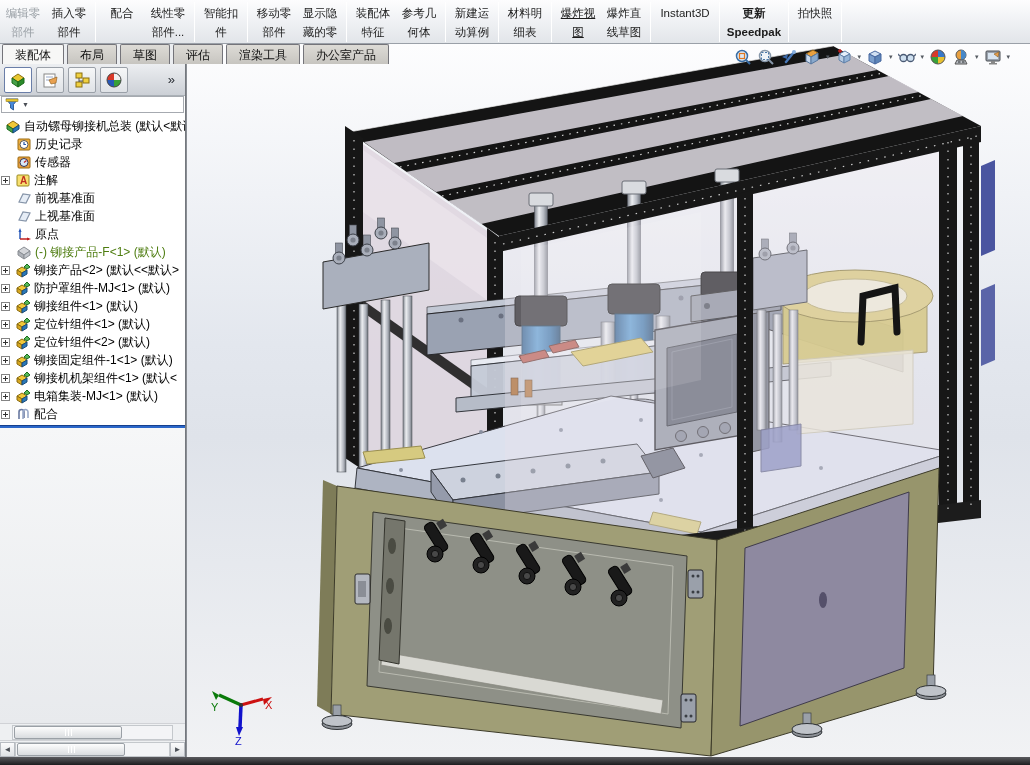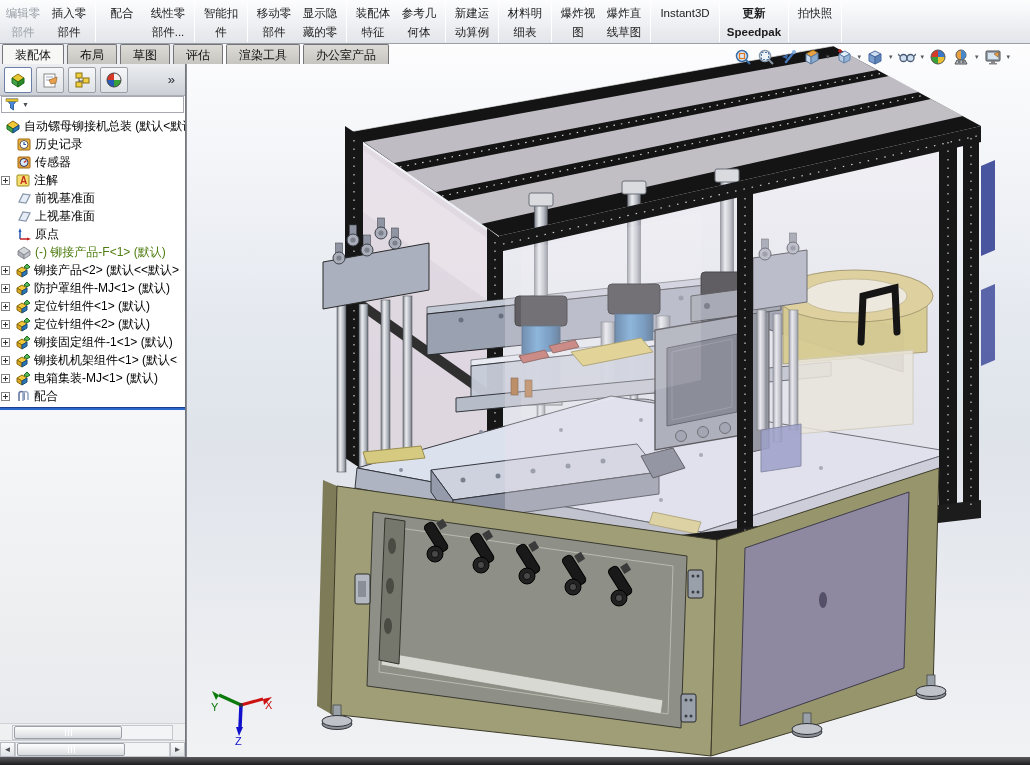--- a/index.html
+++ b/index.html
@@ -133,21 +133,21 @@
       <div class="rbtn" style="width: 46px;">
         <span class="rl">新建运</span>
         <span class="rl">动算例</span>
       </div>
       <div class="rsep"></div>
       <div class="rbtn" style="width: 46px;">
         <span class="rl">材料明</span>
         <span class="rl">细表</span>
       </div>
       <div class="rsep"></div>
-      <div class="rbtn" style="width: 46px;">
+      <div class="rbtn" style="width: 46px; text-decoration: underline;">
         <span class="rl">爆炸视</span>
         <span class="rl">图</span>
       </div>
       <div class="rbtn" style="width: 46px;">
         <span class="rl">爆炸直</span>
         <span class="rl">线草图</span>
       </div>
       <div class="rsep"></div>
       <div class="rbtn" style="width: 62px;">
         <span class="rl">Instant3D</span>
@@ -665,20 +665,31 @@
         </div>
         <div class="trow">
           <span class="texp"></span>
           <span class="tindent"></span>
           <span class="ticon"><svg width="17" height="15">
               <polygon points="2,7 7,4 12,7 7,10" fill="#f0c838" stroke="#8a6a10"></polygon>
               <polygon points="2,7 7,10 7,14 2,11" fill="#d8a820" stroke="#8a6a10"></polygon>
               <polygon points="7,10 12,7 12,11 7,14" fill="#2878b8" stroke="#1a4a78"></polygon>
               <polygon points="9,4 12,1 15,4 12,6" fill="#58b858" stroke="#1a6a1a"></polygon>
             </svg></span>
+          <span class="tlabel">铆接组件&lt;1&gt; (默认)</span>
+        </div>
+        <div class="trow">
+          <span class="texp"></span>
+          <span class="tindent"></span>
+          <span class="ticon"><svg width="17" height="15">
+              <polygon points="2,7 7,4 12,7 7,10" fill="#f0c838" stroke="#8a6a10"></polygon>
+              <polygon points="2,7 7,10 7,14 2,11" fill="#d8a820" stroke="#8a6a10"></polygon>
+              <polygon points="7,10 12,7 12,11 7,14" fill="#2878b8" stroke="#1a4a78"></polygon>
+              <polygon points="9,4 12,1 15,4 12,6" fill="#58b858" stroke="#1a6a1a"></polygon>
+            </svg></span>
           <span class="tlabel">定位针组件&lt;1&gt; (默认)</span>
         </div>
         <div class="trow">
           <span class="texp"></span>
           <span class="tindent"></span>
           <span class="ticon"><svg width="17" height="15">
               <polygon points="2,7 7,4 12,7 7,10" fill="#f0c838" stroke="#8a6a10"></polygon>
               <polygon points="2,7 7,10 7,14 2,11" fill="#d8a820" stroke="#8a6a10"></polygon>
               <polygon points="7,10 12,7 12,11 7,14" fill="#2878b8" stroke="#1a4a78"></polygon>
               <polygon points="9,4 12,1 15,4 12,6" fill="#58b858" stroke="#1a6a1a"></polygon>

